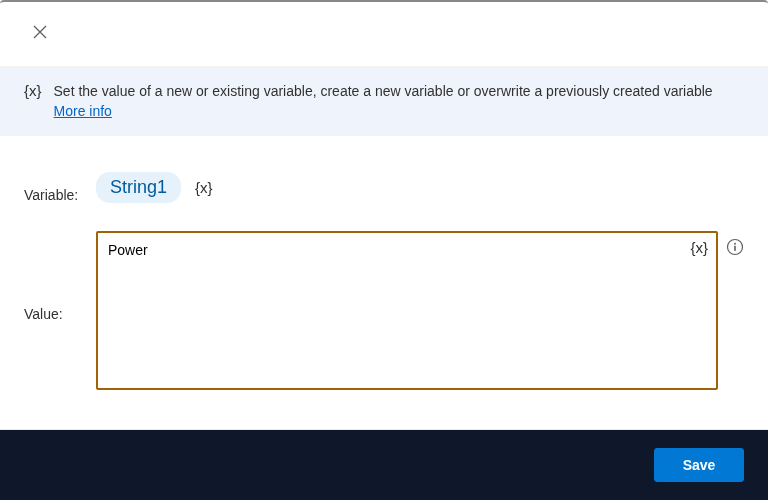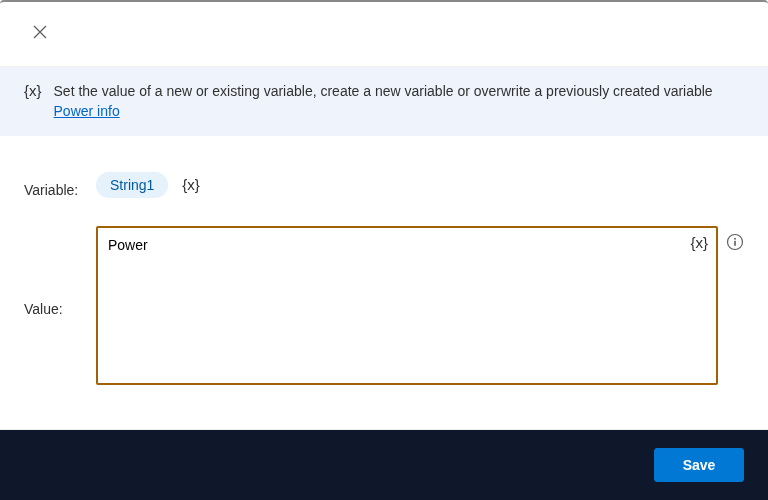--- a/index.html
+++ b/index.html
@@ -74,21 +74,21 @@
     color: #323130;
     padding-top: 4px;
   }
   .variable-chip {
     display: inline-flex;
     align-items: center;
     background: #e5f1fb;
     color: #005a9e;
     padding: 5px 14px;
     border-radius: 14px;
-    font-size: 14px;
+    font-size: 18px;
     margin-right: 10px;
   }
   .var-token {
     color: #323130;
     font-size: 15px;
   }
   .value-row {
     align-items: center;
   }
   .value-container {
@@ -169,21 +169,21 @@
   <div class="close-btn">
     <svg width="14" height="14" viewBox="0 0 14 14">
         <path d="M1 1 L13 13 M13 1 L1 13" stroke="#605e5c" stroke-width="1.3" fill="none"></path>
       </svg>
   </div>
 </div>
 
 <div class="info-banner">
   <span class="banner-icon var-token">{x}</span>
   <div class="banner-text">
-    <span>Set the value of a new or existing variable, create a new variable or overwrite a previously created variable </span><a href="#">Power info</a>
+    <span>Set the value of a new or existing variable, create a new variable or overwrite a previously created variable </span><a href="#">More info</a>
   </div>
 </div>
 
 <div class="form-area">
 
   <div class="form-row">
     <div class="form-label">Variable:</div>
     <div>
       <span class="variable-chip">String1</span>
       <span class="var-token">{x}</span>

